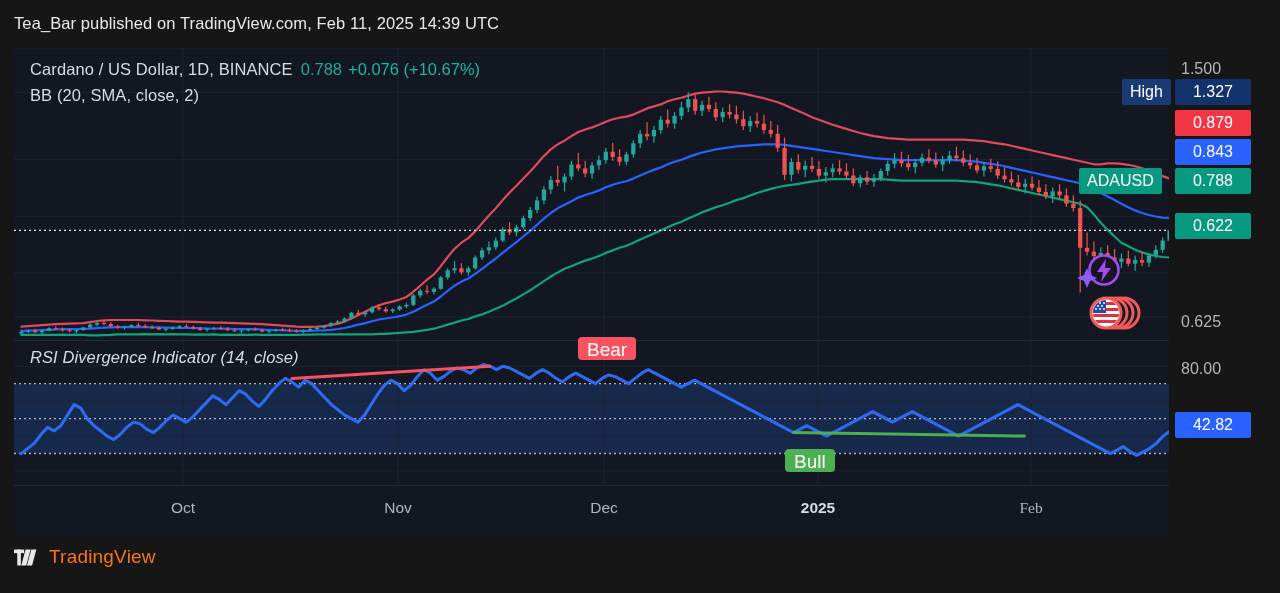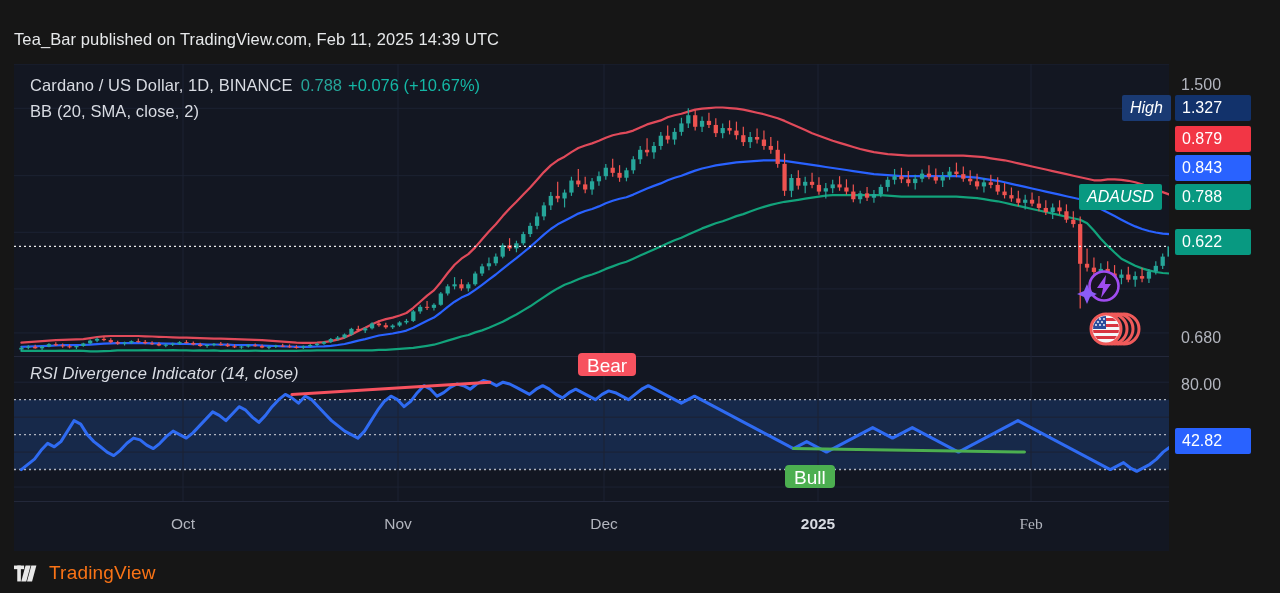--- a/index.html
+++ b/index.html
@@ -4,21 +4,21 @@
 <style>
   * { margin:0; padding:0; box-sizing:border-box; }
   html,body { background:#161616; }
   body {
     width:1280px; height:593px;
     font-family:"Liberation Sans", sans-serif;
     color:#d1d4dc;
     position:relative;
     overflow:hidden;
   }
-  #root { position:absolute; inset:0; background:#161616;margin-top:16px; }
+  #root { position:absolute; inset:0; background:#161616; }
 
   
   #pub-header {
     position:absolute; left:14px; top:14px;
     font-size:16.5px; color:#e6e8ea; letter-spacing:.1px;
     white-space:nowrap;
   }
 
   
   #chart-frame {
@@ -62,27 +62,27 @@
     background:#161616;
   }
   .ax-tick {
     position:absolute; left:12px;
     font-size:16px; color:#b2b5be; white-space:nowrap;
   }
   .px-badge {
     position:absolute; left:6px;
     height:26px; line-height:26px;
     padding:0 7px; min-width:76px;
-    font-size:16px; color:#fff; text-align:left;
+    font-size:16px; color:#fff; text-align:center;
     border-radius:2px; white-space:nowrap;
   }
   .tag-left {
     position:absolute; height:26px; line-height:26px;
     padding:0 8px; font-size:16px; color:#fff;
-    border-radius:2px; white-space:nowrap; font-style:italic;
+    border-radius:2px; white-space:nowrap; 
   }
 
   
   .div-badge {
     position:absolute; height:23px; line-height:25px;
     padding:0 9px; font-size:19px; color:#fff;
     border-radius:4px; white-space:nowrap; font-weight:400;
   }
 
   
@@ -547,21 +547,21 @@
               <circle cx="10" cy="17" r=".9"></circle>
               <circle cx="14" cy="17" r=".9"></circle>
               <circle cx="18" cy="17" r=".9"></circle>
             </g>
           </g>
         </svg></div>
     </div>
 
   <div id="price-scale">
       <div class="ax-tick" style="top: 12px;">1.500</div>
-      <div class="ax-tick" style="top: 265px;">0.680</div>
+      <div class="ax-tick" style="top: 265px;">0.625</div>
       <div class="ax-tick" style="top: 312px;">80.00</div>
       <div class="tag-left" style="left: -47px; top: 31px; background: rgb(26, 58, 115);">High</div>
       <div class="px-badge" style="top: 31px; background: rgb(18, 50, 107);">1.327</div>
       <div class="tag-left" style="left: -90px; top: 120px; background: rgb(8, 153, 129);">ADAUSD</div>
       <div class="px-badge" style="top: 62px; background: rgb(242, 54, 69); color: rgb(255, 255, 255);">0.879</div>
       <div class="px-badge" style="top: 91px; background: rgb(41, 98, 255); color: rgb(255, 255, 255);">0.843</div>
       <div class="px-badge" style="top: 120px; background: rgb(8, 153, 129); color: rgb(255, 255, 255);">0.788</div>
       <div class="px-badge" style="top: 165px; background: rgb(8, 153, 129); color: rgb(255, 255, 255);">0.622</div>
       <div class="px-badge" style="top: 364px; background: rgb(41, 98, 255); color: rgb(255, 255, 255);">42.82</div>
     </div>

